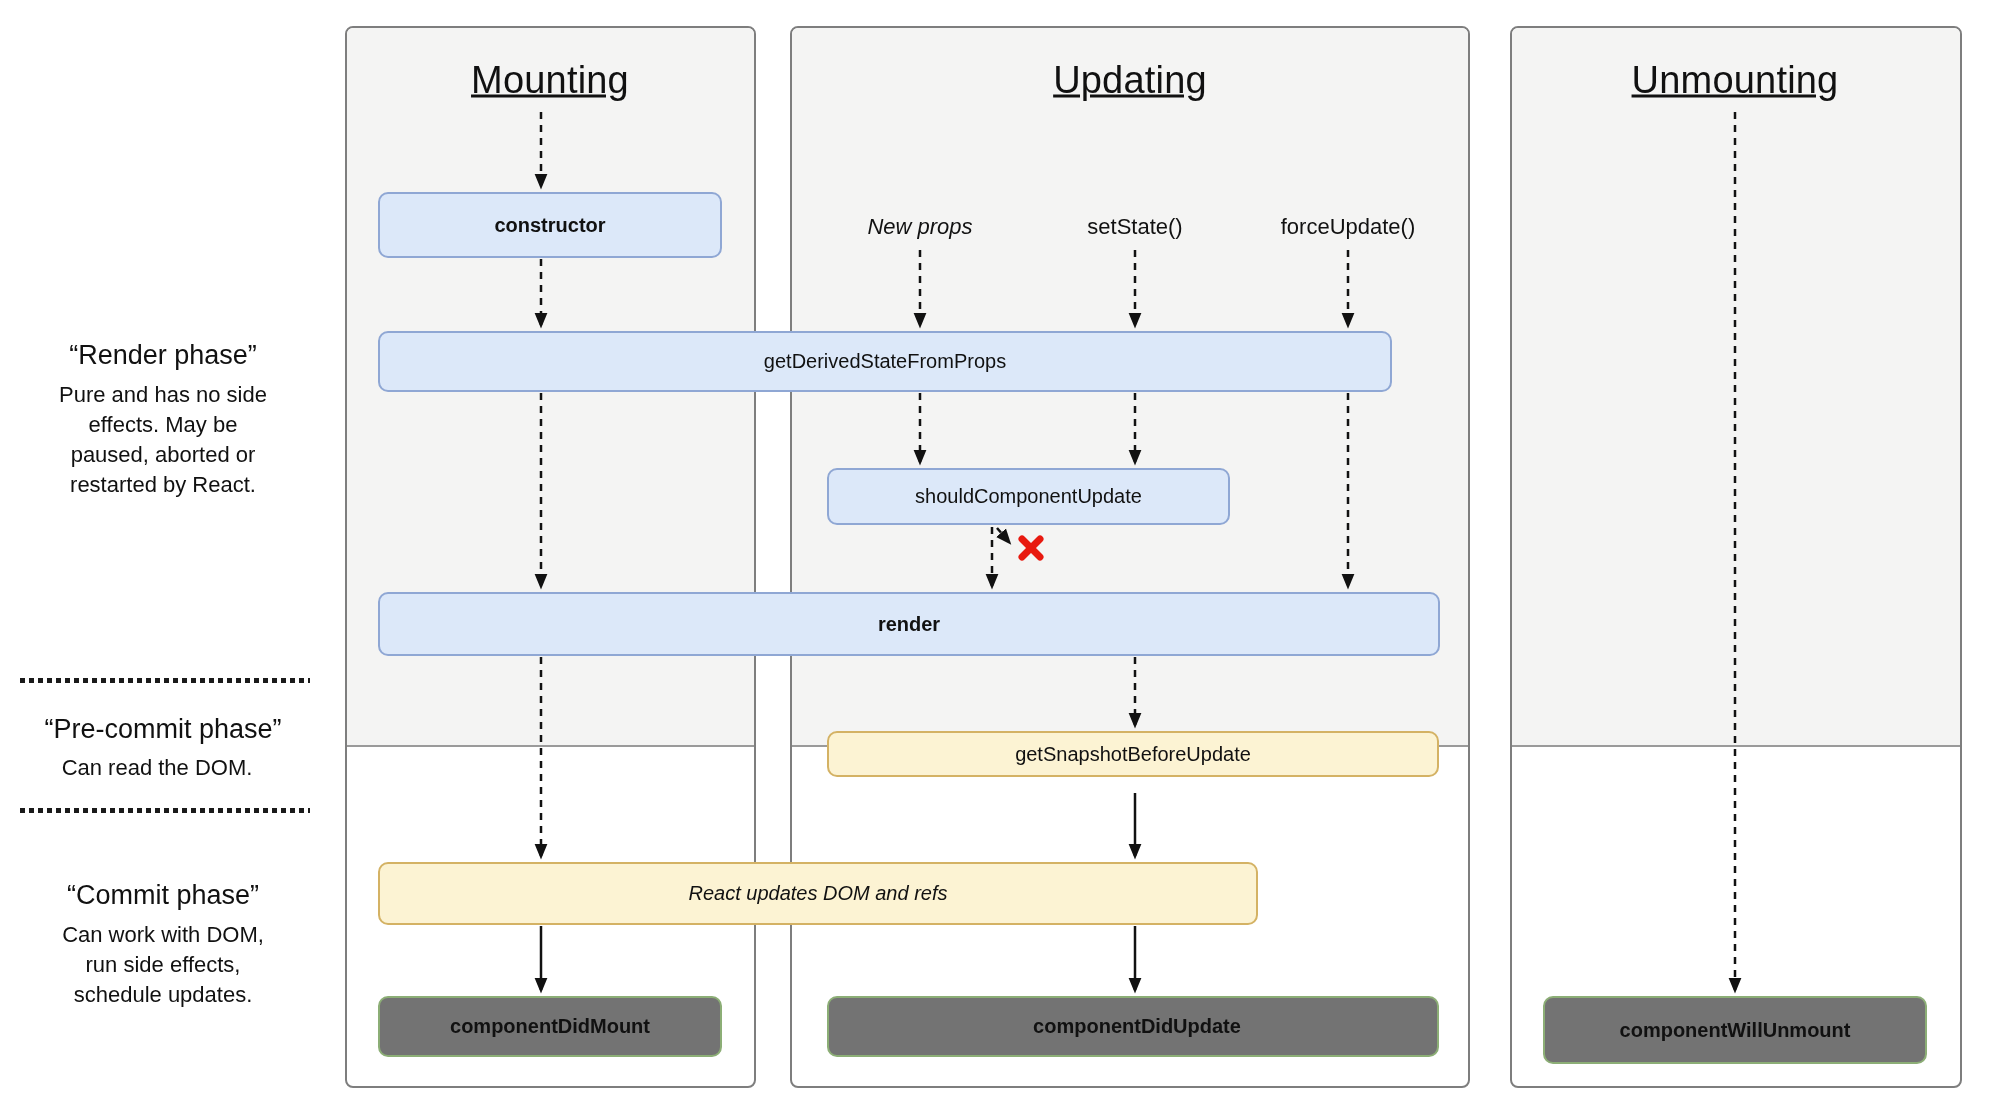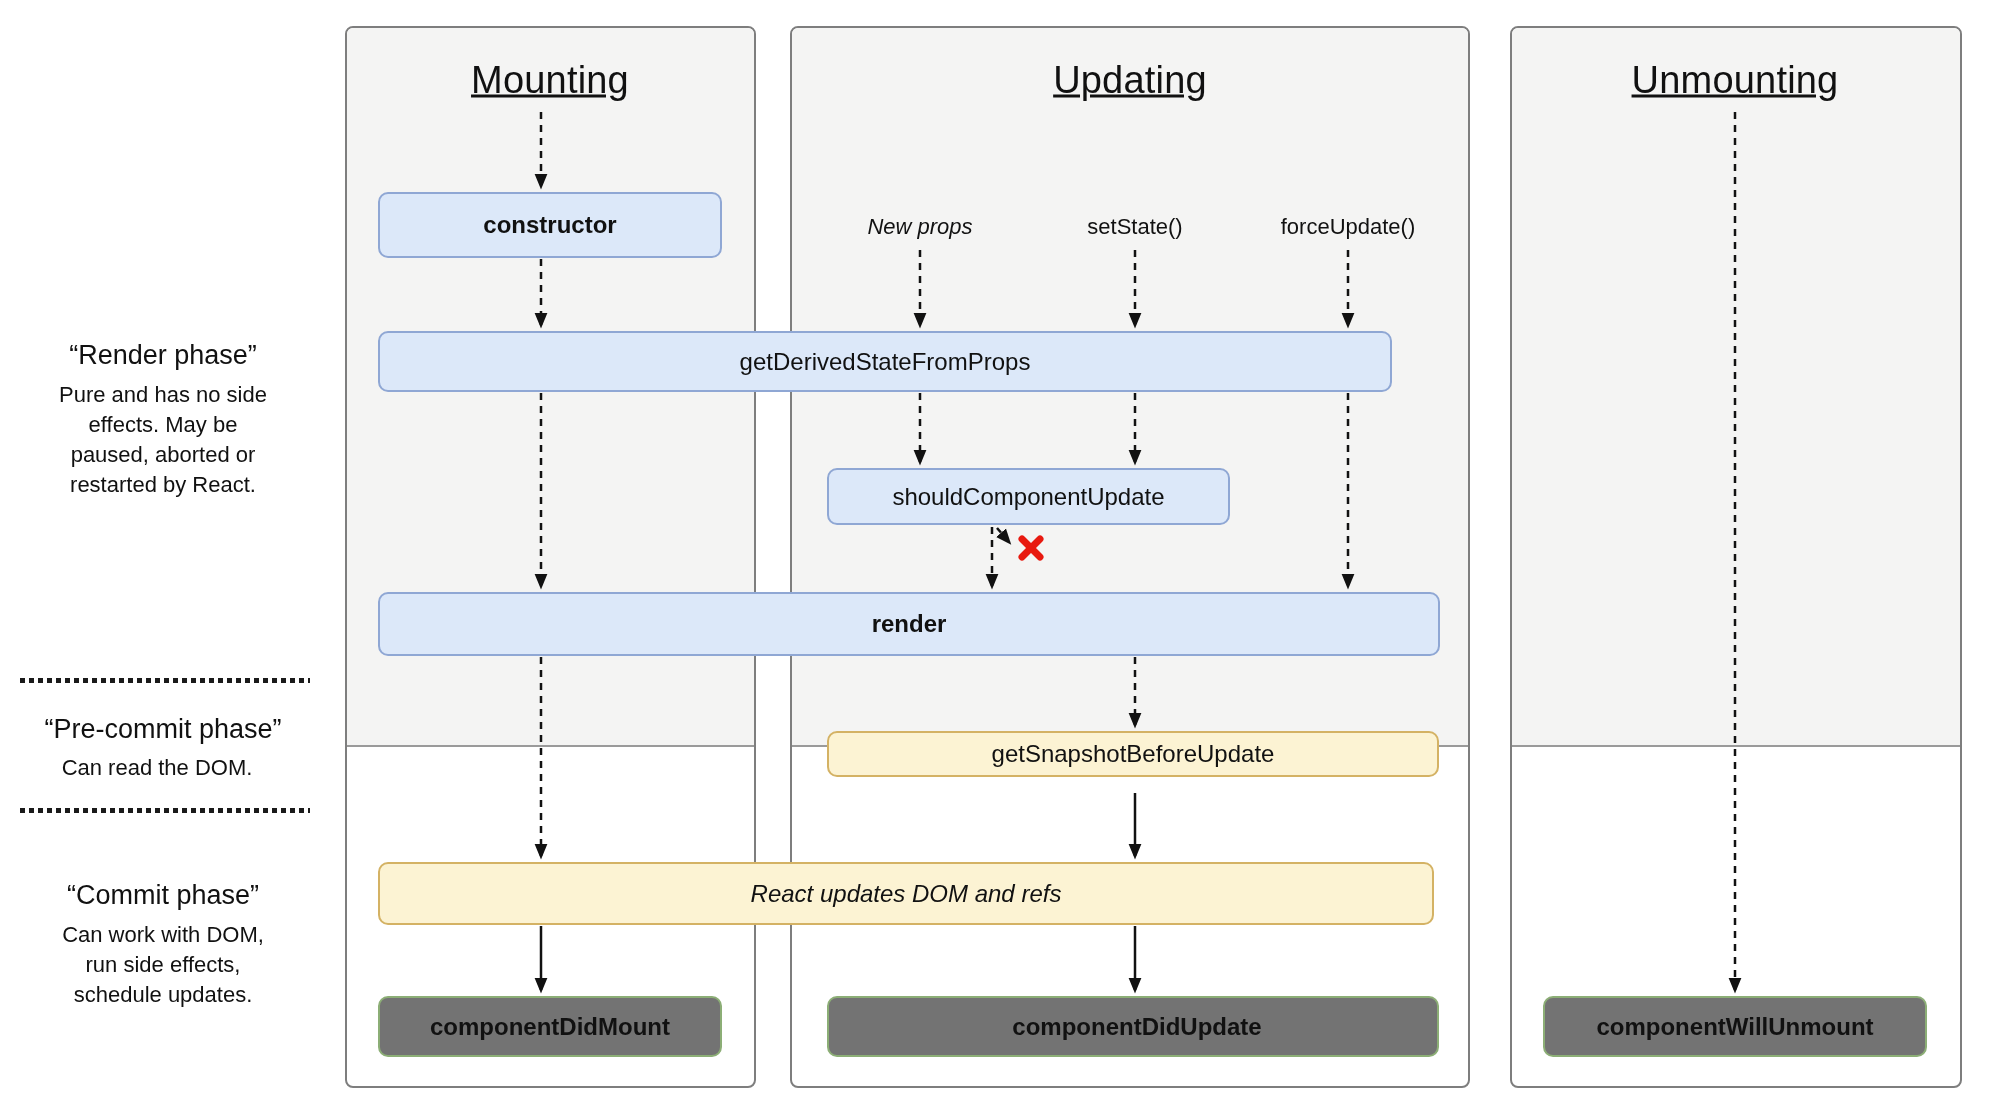--- a/index.html
+++ b/index.html
@@ -14,21 +14,21 @@
   .panel-grey{
     background:#f4f4f3;border-bottom:2px solid #9a9a9a;
     border-radius:6px 6px 0 0;width:100%;box-sizing:border-box;
   }
   .col-title{
     position:absolute;transform:translate(-50%,-50%);
     font-size:38px;letter-spacing:.2px;white-space:nowrap;text-decoration:underline;
   }
   .box{
     position:absolute;display:flex;align-items:center;justify-content:center;
-    font-size:24px;border-radius:10px;box-sizing:border-box;z-index:3;
+    font-size:20px;border-radius:10px;box-sizing:border-box;z-index:3;
     white-space:nowrap;
   }
   .box.blue{background:#dce8f9;border:2px solid #8fa7d4;}
   .box.yellow{background:#fcf3d3;border:2px solid #d4b264;}
   .box.green{background:#737373;border:2px solid #8cae76;}
   .bold{font-weight:bold;}
   .italic{font-style:italic;}
   .trigger{
     position:absolute;transform:translate(-50%,-50%);
     font-size:22px;white-space:nowrap;z-index:3;
@@ -136,21 +136,21 @@
   <div class="box blue bold" style="left:378px;top:192px;width:344px;height:66px;">constructor</div>
 
   <div class="box blue" style="left:378px;top:331px;width:1014px;height:61px;">getDerivedStateFromProps</div>
 
   <div class="box blue" style="left:827px;top:468px;width:403px;height:57px;">shouldComponentUpdate</div>
 
   <div class="box blue bold" style="left:378px;top:592px;width:1062px;height:64px;">render</div>
 
   <div class="box yellow" style="left:827px;top:731px;width:612px;height:46px;">getSnapshotBeforeUpdate</div>
 
-  <div class="box yellow italic" style="left:378px;top:862px;width:1056px;height:63px;">React updates DOM and refs</div>
+  <div class="box yellow italic" style="left:378px;top:862px;width:880px;height:63px;">React updates DOM and refs</div>
 
   <div class="box green bold" style="left:378px;top:996px;width:344px;height:61px;">componentDidMount</div>
 
   <div class="box green bold" style="left:827px;top:996px;width:612px;height:61px;padding-left:8px;">componentDidUpdate</div>
 
-  <div class="box green bold" style="left:1543px;top:996px;width:384px;height:61px;">componentWillUnmount</div>
+  <div class="box green bold" style="left:1543px;top:996px;width:384px;height:68px;">componentWillUnmount</div>
 
 </div>
 
 </body></html>

